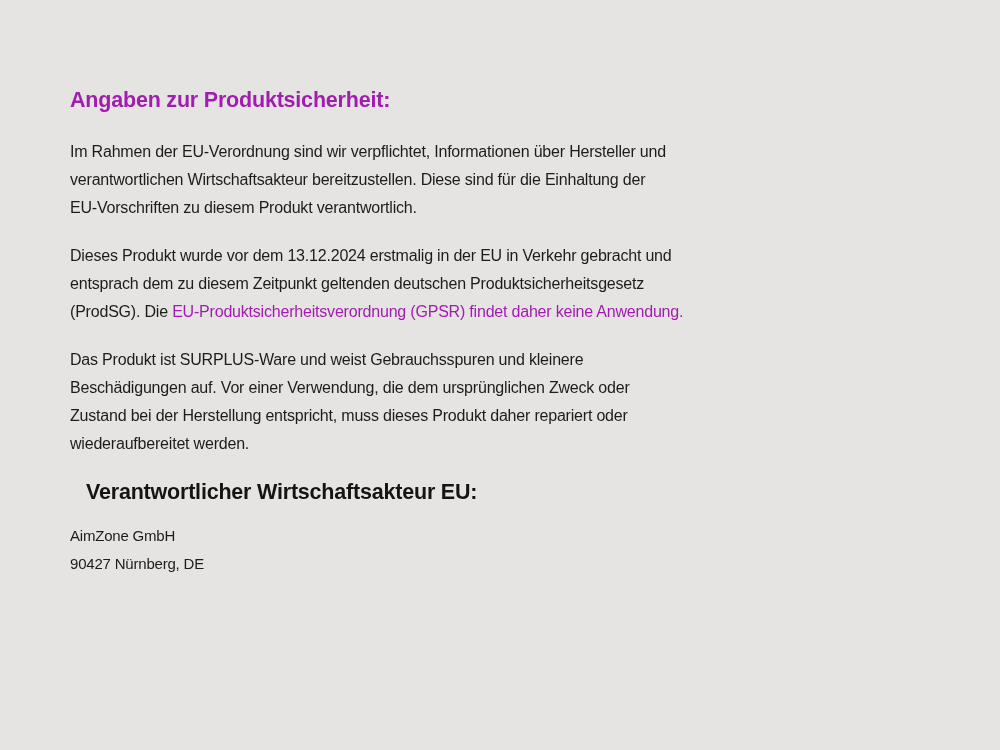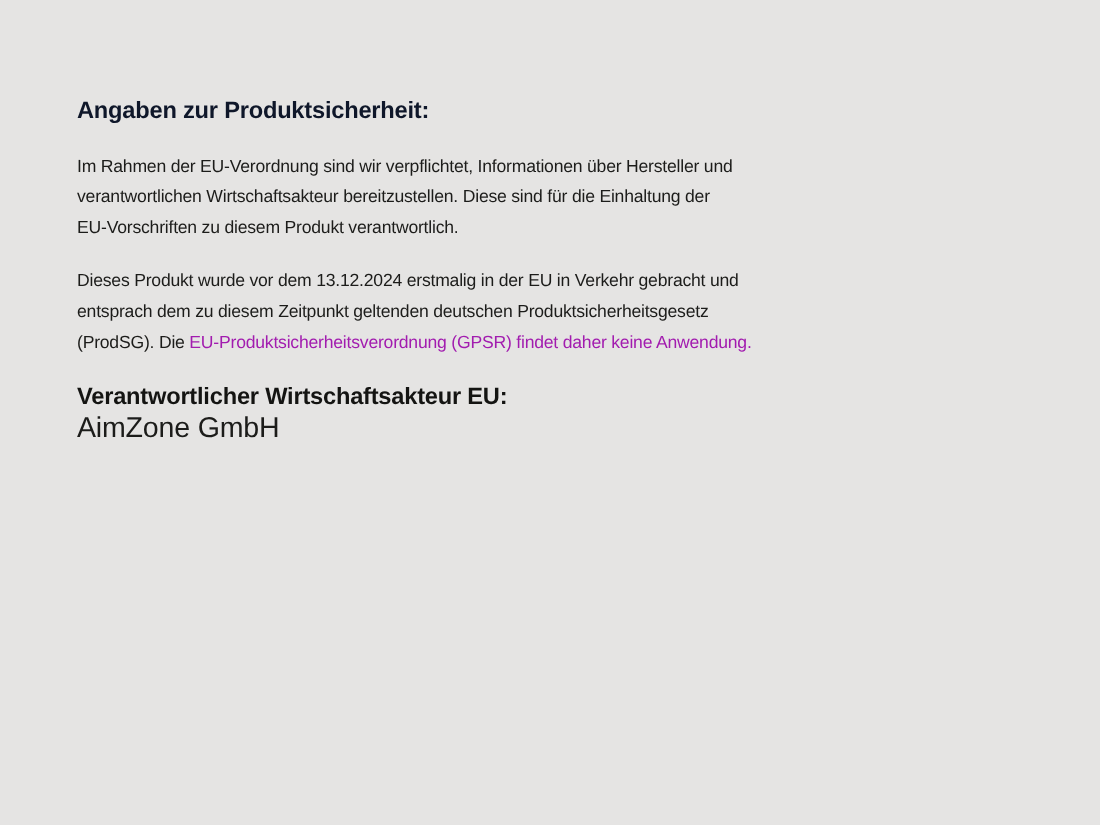--- a/index.html
+++ b/index.html
@@ -16,21 +16,21 @@
   }
   main.safety-info {
     box-sizing: border-box;
     padding: 86px 30px 0 70px;
   }
   .doc-heading {
     font-size: 21.5px;
     line-height: 28px;
     font-weight: 700;
     letter-spacing: -0.2px;
-    color: #0f172a;
+    color: #a21caf;
     margin: 0 0 24px 0;
   }
   .doc-paragraph {
     font-size: 16px;
     line-height: 28px;
     letter-spacing: -0.2px;
     margin: 0 0 20px 0;
     white-space: pre;
   }
   .muted-span {
@@ -38,43 +38,48 @@
   }
   .actor-block {
     margin: 0;
   }
   .actor-heading {
     font-size: 21.5px;
     line-height: 28px;
     font-weight: 700;
     letter-spacing: -0.2px;
     color: #141412;
-    margin: 0;
+    margin: 16px;
   }
   .actor-line {
-    font-size: 26px;
+    font-size: 15px;
     line-height: 28px;
     letter-spacing: -0.2px;
     white-space: pre;
   }
 </style>
 </head>
 <body>
 
 <main class="safety-info">
 
   <h1 class="doc-heading">Angaben zur Produktsicherheit:</h1>
 
   <p class="doc-paragraph">Im Rahmen der EU-Verordnung sind wir verpflichtet, Informationen über Hersteller und
 verantwortlichen Wirtschaftsakteur bereitzustellen. Diese sind für die Einhaltung der
 EU-Vorschriften zu diesem Produkt verantwortlich.</p>
 
   <p class="doc-paragraph"><span>Dieses Produkt wurde vor dem 13.12.2024 erstmalig in der EU in Verkehr gebracht und
 entsprach dem zu diesem Zeitpunkt geltenden deutschen Produktsicherheitsgesetz
 (ProdSG). Die </span><span class="muted-span">EU-Produktsicherheitsverordnung (GPSR) findet daher keine Anwendung.</span></p>
 
+  <p class="doc-paragraph">Das Produkt ist SURPLUS-Ware und weist Gebrauchsspuren und kleinere
+Beschädigungen auf. Vor einer Verwendung, die dem ursprünglichen Zweck oder
+Zustand bei der Herstellung entspricht, muss dieses Produkt daher repariert oder
+wiederaufbereitet werden.</p>
 
   <section class="actor-block">
     <h2 class="actor-heading">Verantwortlicher Wirtschaftsakteur EU:</h2>
     <div class="actor-line">AimZone GmbH</div>
+    <div class="actor-line">90427 Nürnberg, DE</div>
   </section>
 
 </main>
 
 </body></html>

